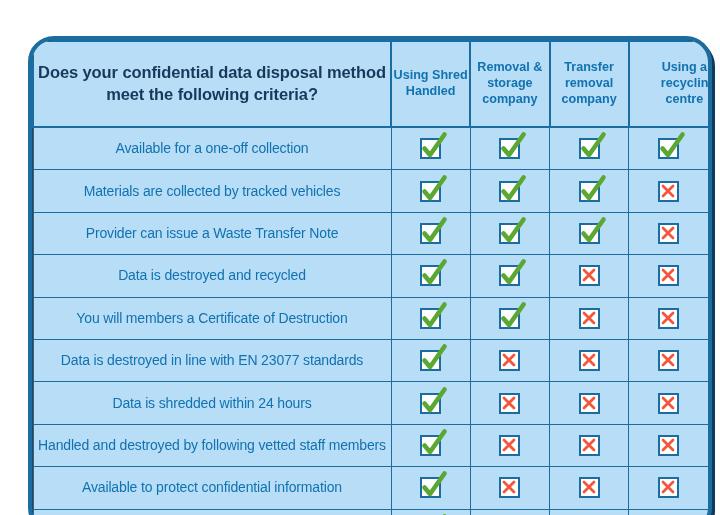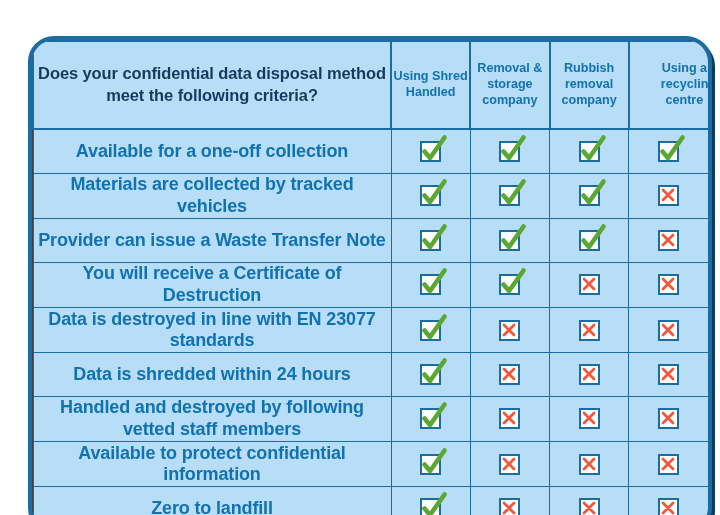--- a/index.html
+++ b/index.html
@@ -78,22 +78,22 @@
 
   
   tr.data-row td { height: 41.4px; }
 
   td.row-label {
     padding: 0 10px;
     border-left: 0;
   }
   .row-label-text {
     color: #1172b0;
-    font-size: 18px;
-    font-weight: bold;
+    font-size: 14px;
+    font-weight: normal;
     line-height: 1.2;
     letter-spacing: -0.15px;
   }
 
   td.mark-cell { position: relative; }
   td.mark-cell:last-child { border-right: 0; }
   tr.data-row:last-child td { border-bottom: 0; }
 
   
   .mark {
@@ -133,21 +133,21 @@
         <td class="title-cell">
           <div class="title-text">Does your confidential data disposal method meet the following criteria?</div>
         </td>
       <td class="col-head">
             <div class="col-head-text">Using Shred Handled</div>
           </td>
           <td class="col-head">
             <div class="col-head-text">Removal &amp; storage company</div>
           </td>
           <td class="col-head">
-            <div class="col-head-text">Rubbish removal company</div>
+            <div class="col-head-text">Transfer removal company</div>
           </td>
           <td class="col-head">
             <div class="col-head-text">Using a recycling centre</div>
           </td>
         </tr>
     <tr class="data-row">
           <td class="row-label">
             <div class="row-label-text">Available for a one-off collection</div>
           </td>
           <td class="mark-cell"><span class="mark tick"><svg viewBox="0 0 30 30">
@@ -192,21 +192,38 @@
               </svg></span></td>
           <td class="mark-cell"><span class="mark tick"><svg viewBox="0 0 30 30">
                 <path d="M5.5 17.5 L11 24 L25.5 3.5" fill="none" stroke="#5aa832" stroke-width="4.6" stroke-linecap="round" stroke-linejoin="round"></path>
               </svg></span></td>
           <td class="mark-cell"><span class="mark cross"><svg viewBox="0 0 14 14">
                 <path d="M2 2 L12 12 M12 2 L2 12" fill="none" stroke="#f4563c" stroke-width="2.8" stroke-linecap="round"></path>
               </svg></span></td>
         </tr>
         <tr class="data-row">
           <td class="row-label">
-            <div class="row-label-text">You will receive a Certificate of Destruction</div>
+            <div class="row-label-text">Data is destroyed and recycled</div>
+          </td>
+          <td class="mark-cell"><span class="mark tick"><svg viewBox="0 0 30 30">
+                <path d="M5.5 17.5 L11 24 L25.5 3.5" fill="none" stroke="#5aa832" stroke-width="4.6" stroke-linecap="round" stroke-linejoin="round"></path>
+              </svg></span></td>
+          <td class="mark-cell"><span class="mark tick"><svg viewBox="0 0 30 30">
+                <path d="M5.5 17.5 L11 24 L25.5 3.5" fill="none" stroke="#5aa832" stroke-width="4.6" stroke-linecap="round" stroke-linejoin="round"></path>
+              </svg></span></td>
+          <td class="mark-cell"><span class="mark cross"><svg viewBox="0 0 14 14">
+                <path d="M2 2 L12 12 M12 2 L2 12" fill="none" stroke="#f4563c" stroke-width="2.8" stroke-linecap="round"></path>
+              </svg></span></td>
+          <td class="mark-cell"><span class="mark cross"><svg viewBox="0 0 14 14">
+                <path d="M2 2 L12 12 M12 2 L2 12" fill="none" stroke="#f4563c" stroke-width="2.8" stroke-linecap="round"></path>
+              </svg></span></td>
+        </tr>
+        <tr class="data-row">
+          <td class="row-label">
+            <div class="row-label-text">You will members a Certificate of Destruction</div>
           </td>
           <td class="mark-cell"><span class="mark tick"><svg viewBox="0 0 30 30">
                 <path d="M5.5 17.5 L11 24 L25.5 3.5" fill="none" stroke="#5aa832" stroke-width="4.6" stroke-linecap="round" stroke-linejoin="round"></path>
               </svg></span></td>
           <td class="mark-cell"><span class="mark tick"><svg viewBox="0 0 30 30">
                 <path d="M5.5 17.5 L11 24 L25.5 3.5" fill="none" stroke="#5aa832" stroke-width="4.6" stroke-linecap="round" stroke-linejoin="round"></path>
               </svg></span></td>
           <td class="mark-cell"><span class="mark cross"><svg viewBox="0 0 14 14">
                 <path d="M2 2 L12 12 M12 2 L2 12" fill="none" stroke="#f4563c" stroke-width="2.8" stroke-linecap="round"></path>
               </svg></span></td>

